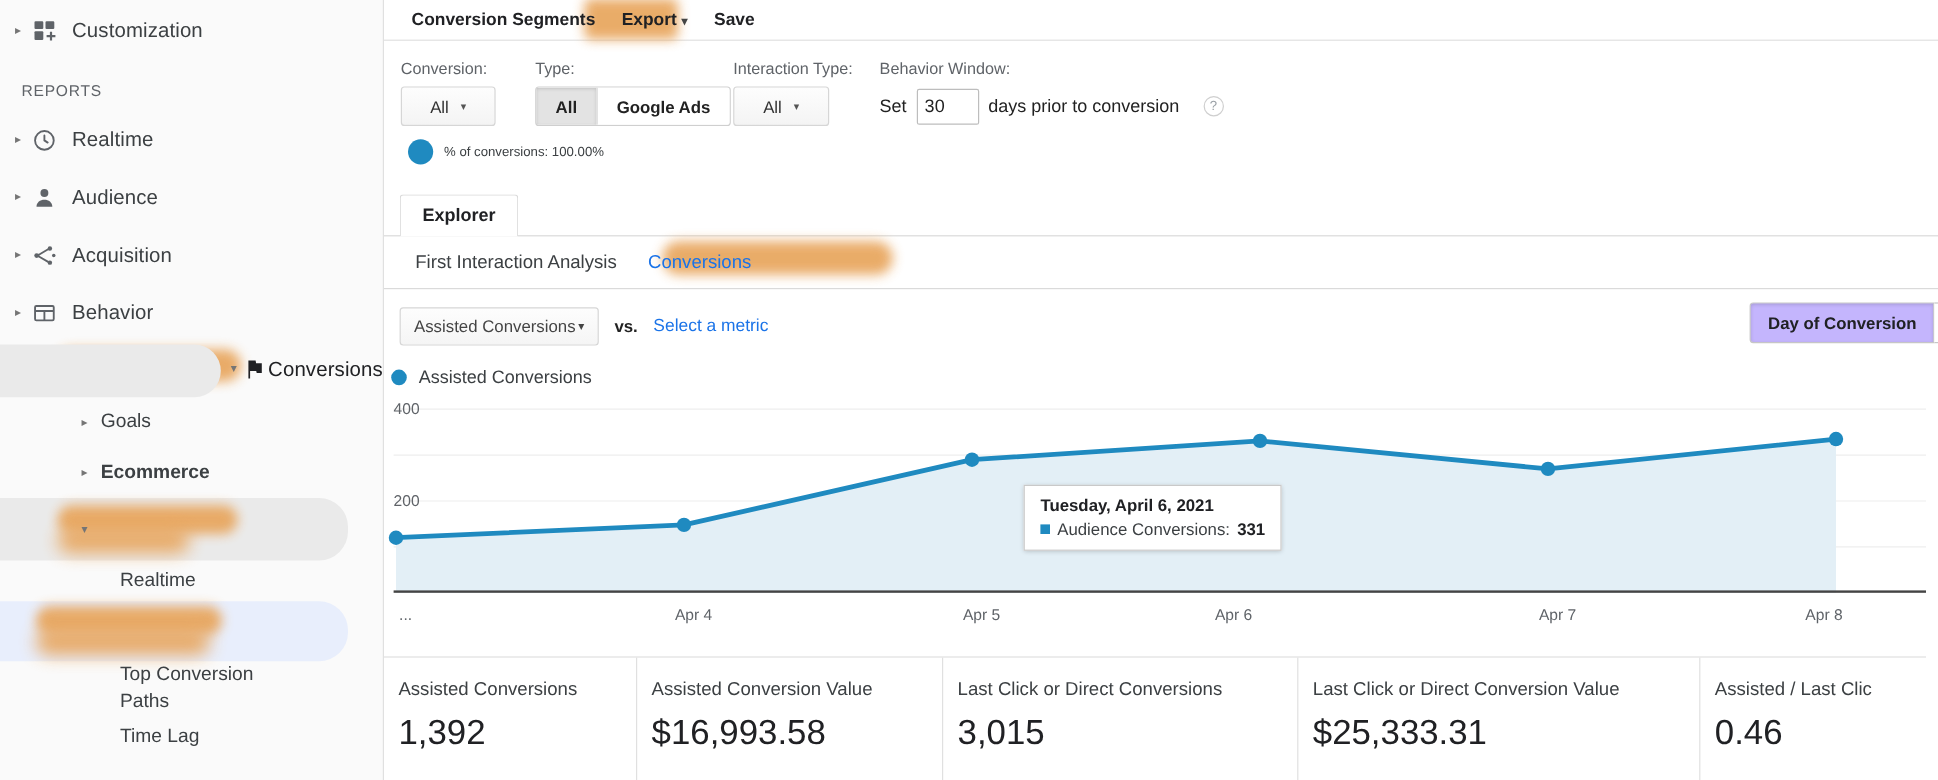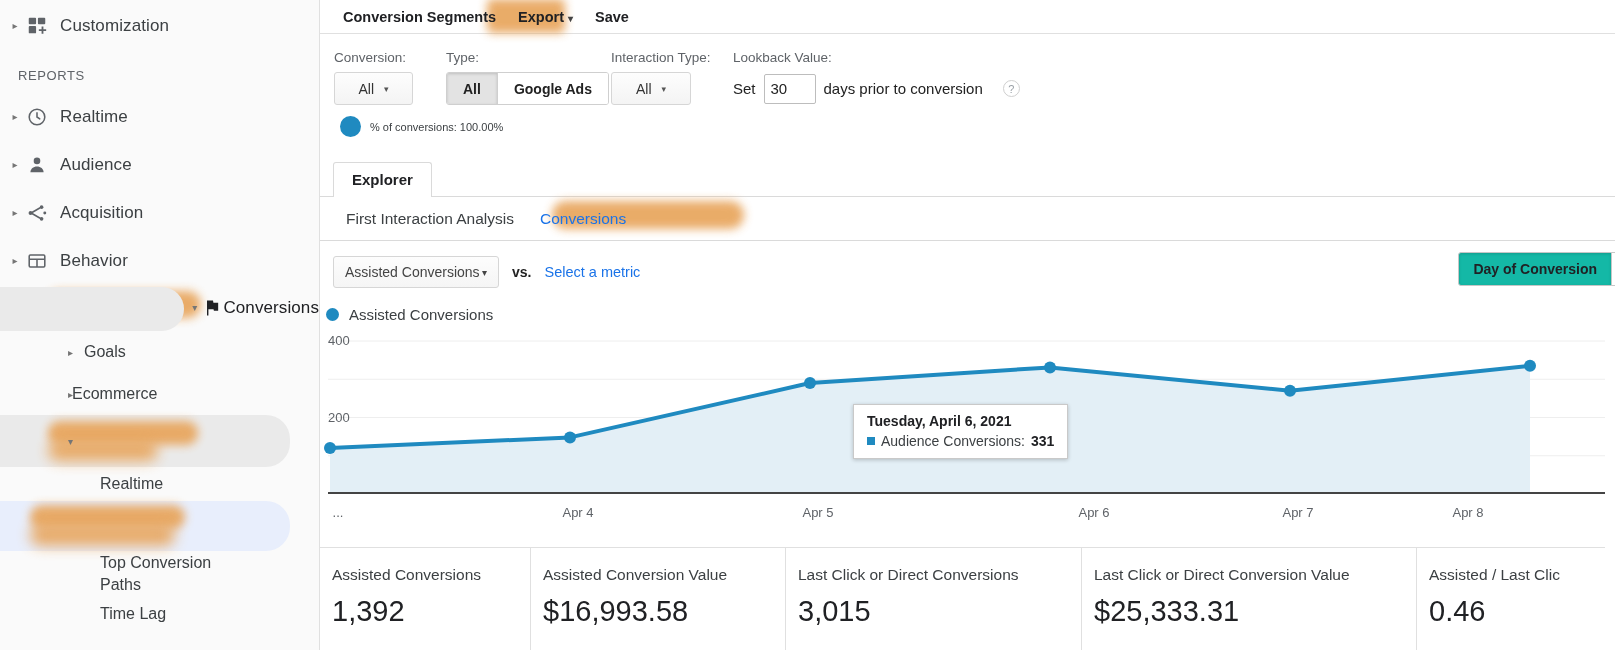--- a/index.html
+++ b/index.html
@@ -155,21 +155,21 @@
     padding: 0 11px; font-size: 14px; color: #444; cursor: pointer;
   }
   .vs { font-size: 14px; font-weight: bold; color: #222; }
   .sel-metric { font-size: 14.5px; color: #1a73e8; cursor: pointer; }
   #dayseg { position: absolute; right: -44px; top: 11px; display: flex; }
   #dayseg > div {
     height: 34px; display: flex; align-items: center; padding: 0 14px;
     font-size: 14px; font-weight: bold; color: #202124;
     border: 1px solid #c6c6c6; background: #fff; cursor: pointer;
   }
-  #dayseg > div.on { background: #14b8a6; box-shadow: inset 0 1px 3px rgba(0,0,0,.15); border-radius: 3px 0 0 3px; }
+  #dayseg > div.on { background: #c4b5fd; box-shadow: inset 0 1px 3px rgba(0,0,0,.15); border-radius: 3px 0 0 3px; }
   #dayseg > div + div { border-left: none; }
 
   
   #chartwrap { position: relative; margin-top: 18px; height: 215px; }
   #chart-legend { display: flex; align-items: center; gap: 10px; padding-left: 6px; }
   #chart-legend .ld { width: 13px; height: 13px; border-radius: 50%; background: #1f8ac0; }
   #chart-legend span { font-size: 15px; color: #3c4043; }
   #plot { position: absolute; left: 0; top: 26px; width: 1285px; height: 190px; }
   .ytick { position: absolute; font-size: 13px; color: #5f6368; left: 8px; }
   .axis-bottom { position: absolute; left: 8px; right: 0; bottom: 28px; border-bottom: 2px solid #444; }
@@ -275,21 +275,21 @@
       <span class="navlabel" style="color:#202124;">Conversions</span>
     </div>
 
     <div class="sub-row" style="height:42px; align-items:center;">
       <span class="subarrow">▸</span>
       <span class="sub-label" style="margin-left:18px;">Goals</span>
     </div>
 
     <div class="sub-row" style="height:42px; align-items:center;">
       <span class="subarrow">▸</span>
-      <span class="sub-label" style="margin-left:6px;">Ecommerce</span>
+      <span class="sub-label" style="margin-left:18px;font-weight:bold;">Ecommerce</span>
     </div>
 
     <div class="sub-row" style="height:52px; align-items:center;">
       <div class="pill-grey" style="top:0; height:52px;"></div>
       <div class="hl" style="left:48px; top:6px; width:150px; height:24px;"></div>
       <div class="hl hl-soft" style="left:48px; top:25px; width:110px; height:21px;"></div>
       <span class="subarrow">▾</span>
       <span class="sub-label strong" style="margin-left:18px; width:120px;">Multi-Channel Funnels</span>
     </div>
 
@@ -344,21 +344,21 @@
 
         <div class="fgroup" style="width:122px;">
           <div class="flabel">Interaction Type:</div>
           <div class="dd" style="width:80px;">
             <span>All</span>
             <span class="caret">▾</span>
           </div>
         </div>
 
         <div class="fgroup">
-          <div class="flabel">Lookback Value:</div>
+          <div class="flabel">Behavior Window:</div>
           <div class="lookback">
             <span>Set</span>
             <input type="text" value="30" style="">
             <span>days prior to conversion</span>
             <span class="qmark">?</span>
           </div>
         </div>
       </div>
 
       <div id="convline">
@@ -414,23 +414,23 @@
             <circle cx="970" cy="58.724999999999994" r="6" fill="#1f8ac0"></circle>
             <circle cx="1210" cy="33.86249999999998" r="6" fill="#1f8ac0"></circle>
           </svg>
         <div class="ytick" id="ytick-400" style="top: 1px;">400</div>
         <div class="ytick" id="ytick-200" style="top: 77.5px;">200</div>
         <div class="axis-bottom"></div>
         <div id="xticks">
             <div class="xtick" style="left: 18px;">...</div>
             <div class="xtick" style="left: 258px;">Apr 4</div>
             <div class="xtick" style="left: 498px;">Apr 5</div>
-            <div class="xtick" style="left: 774px;">Apr 6</div>
+            <div class="xtick" style="left: 708px;">Apr 6</div>
             <div class="xtick" style="left: 978px;">Apr 7</div>
-            <div class="xtick" style="left: 1148px;">Apr 8</div>
+            <div class="xtick" style="left: 1200px;">Apr 8</div>
           </div>
       </div>
 
       <div id="tooltip">
         <div class="tt-title">Tuesday, April 6, 2021</div>
         <div class="tt-row">
           <span class="tt-sq"></span>
           <span>Audience Conversions:</span>
           <span class="tt-val">331</span>
         </div>

